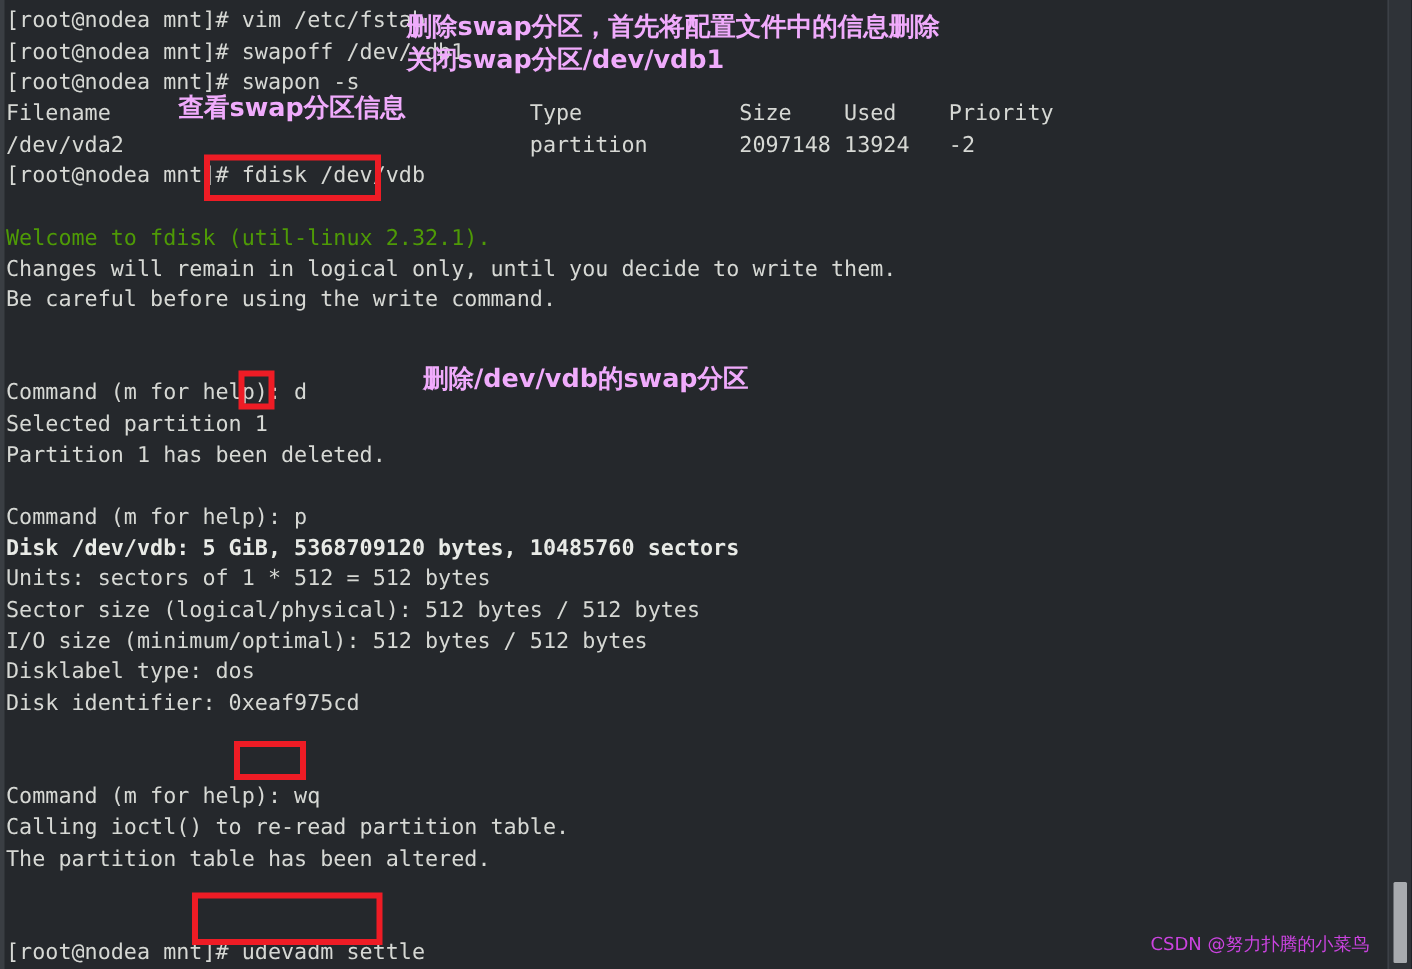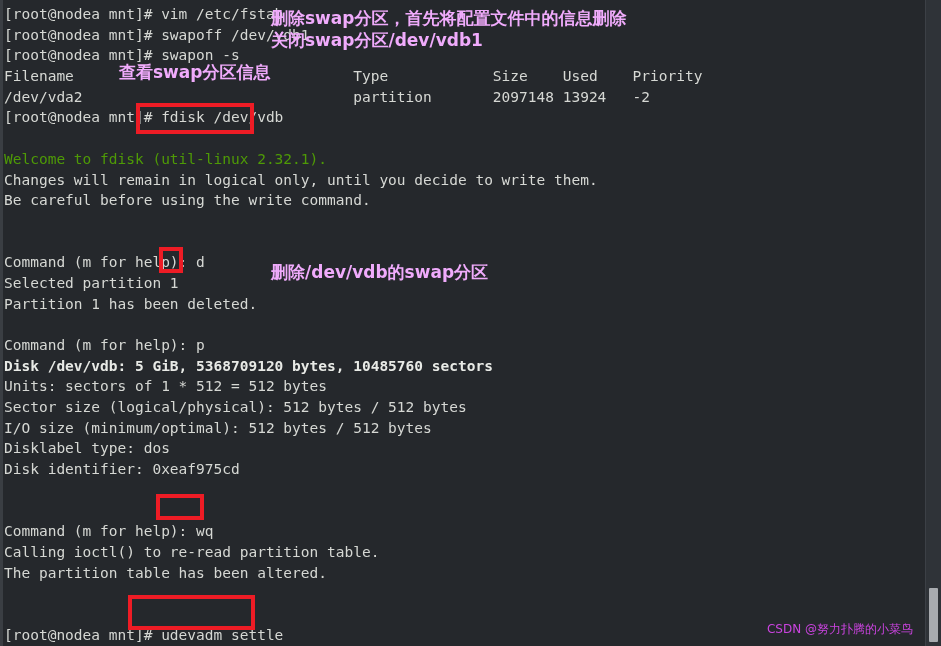--- a/index.html
+++ b/index.html
@@ -130,21 +130,21 @@
     <div class="line">The partition table has been altered.</div>
     <div class="line blank"></div>
     <div class="line blank"></div>
     <div class="line">[root@nodea mnt]# udevadm settle</div>
 
   </div>
 
   <div class="annot" style="left:271px; top:8px;">删除swap分区，首先将配置文件中的信息删除</div>
   <div class="annot" style="left:271px; top:30px;">关闭swap分区/dev/vdb1</div>
   <div class="annot" style="left:119px; top:62px;">查看swap分区信息</div>
-  <div class="annot" style="left:271px; top:243px;margin-top:19px;">删除/dev/vdb的swap分区</div>
+  <div class="annot" style="left:282px; top:243px;">删除/dev/vdb的swap分区</div>
 
   <div class="redbox" style="left:136px; top:103px; width:118px; height:31px;"></div>
   <div class="redbox" style="left:159px; top:247px; width:24px;  height:26px;"></div>
   <div class="redbox" style="left:156px; top:494px; width:48px;  height:26px;"></div>
   <div class="redbox" style="left:128px; top:595px; width:127px; height:35px;"></div>
 
   <div id="watermark">CSDN @努力扑腾的小菜鸟</div>
 
   <div id="scroll-track">
     <div id="scroll-thumb"></div>

